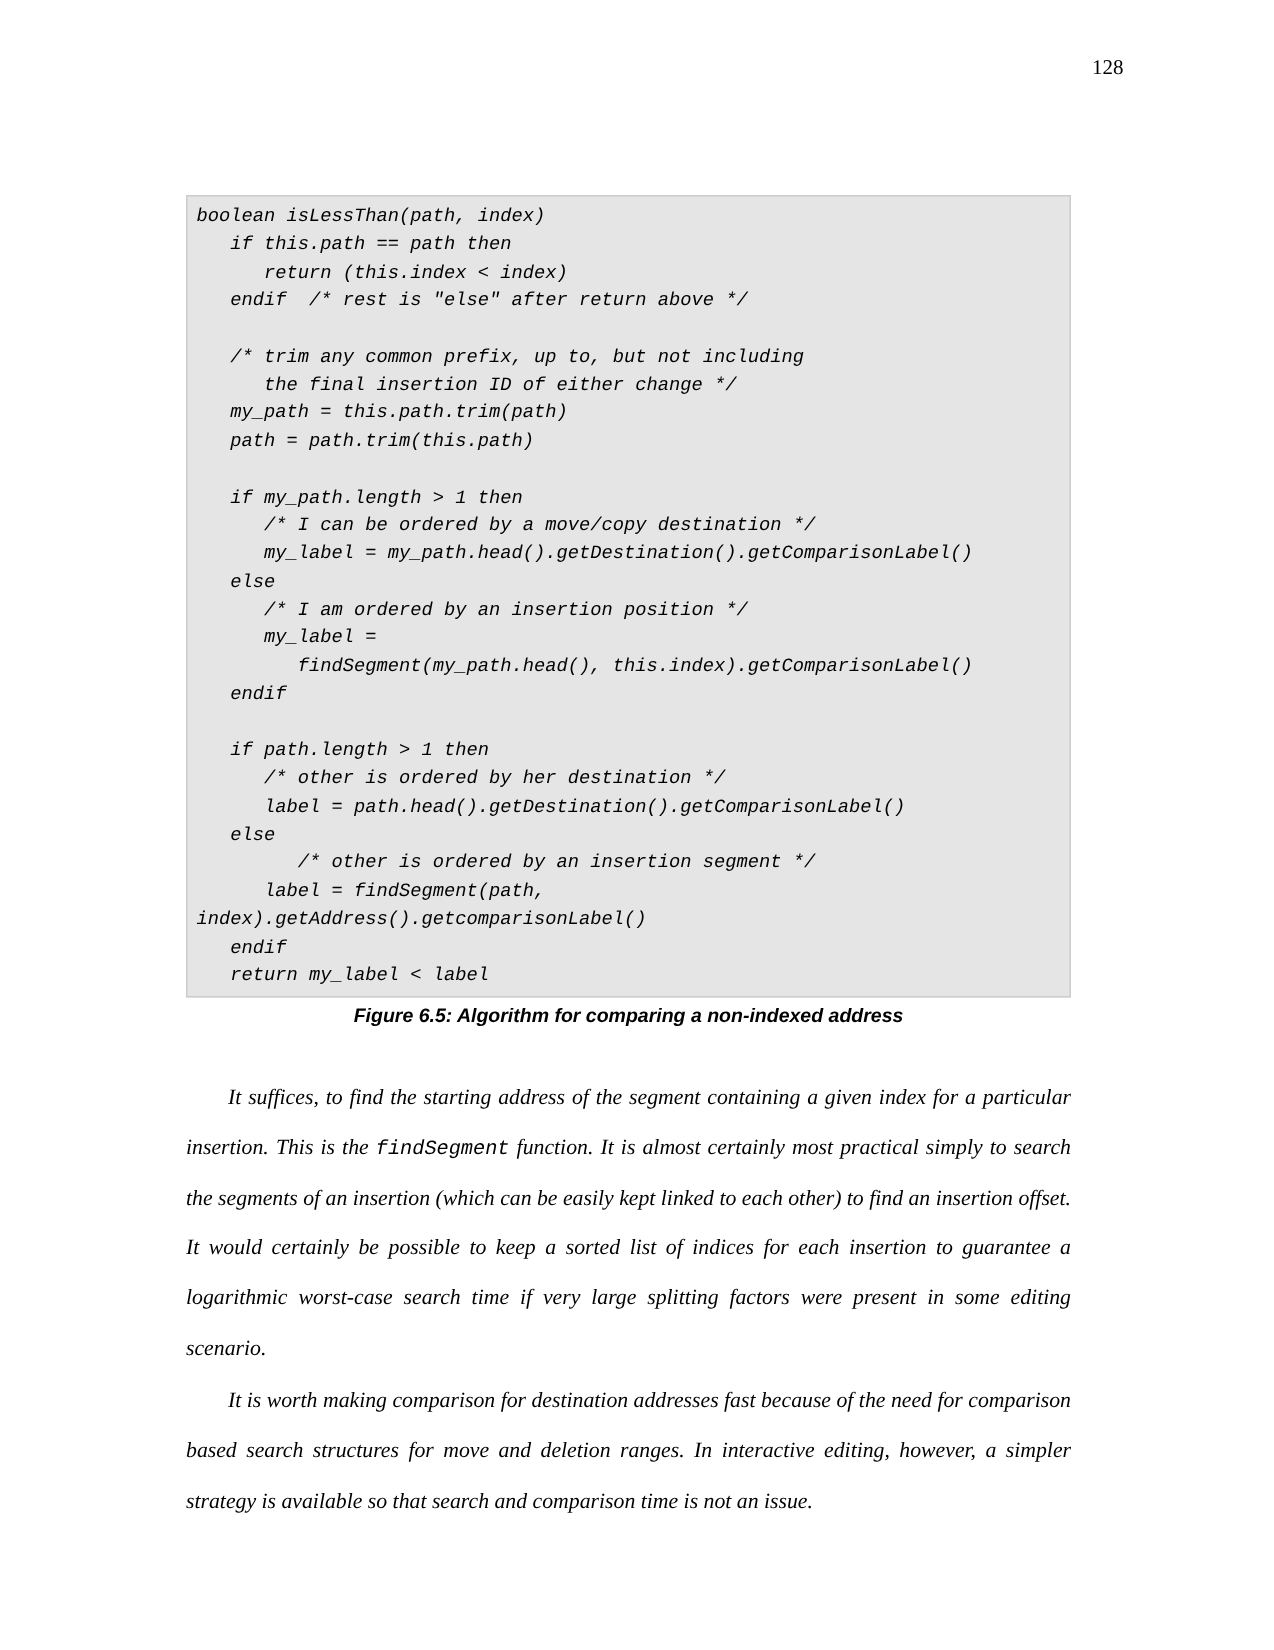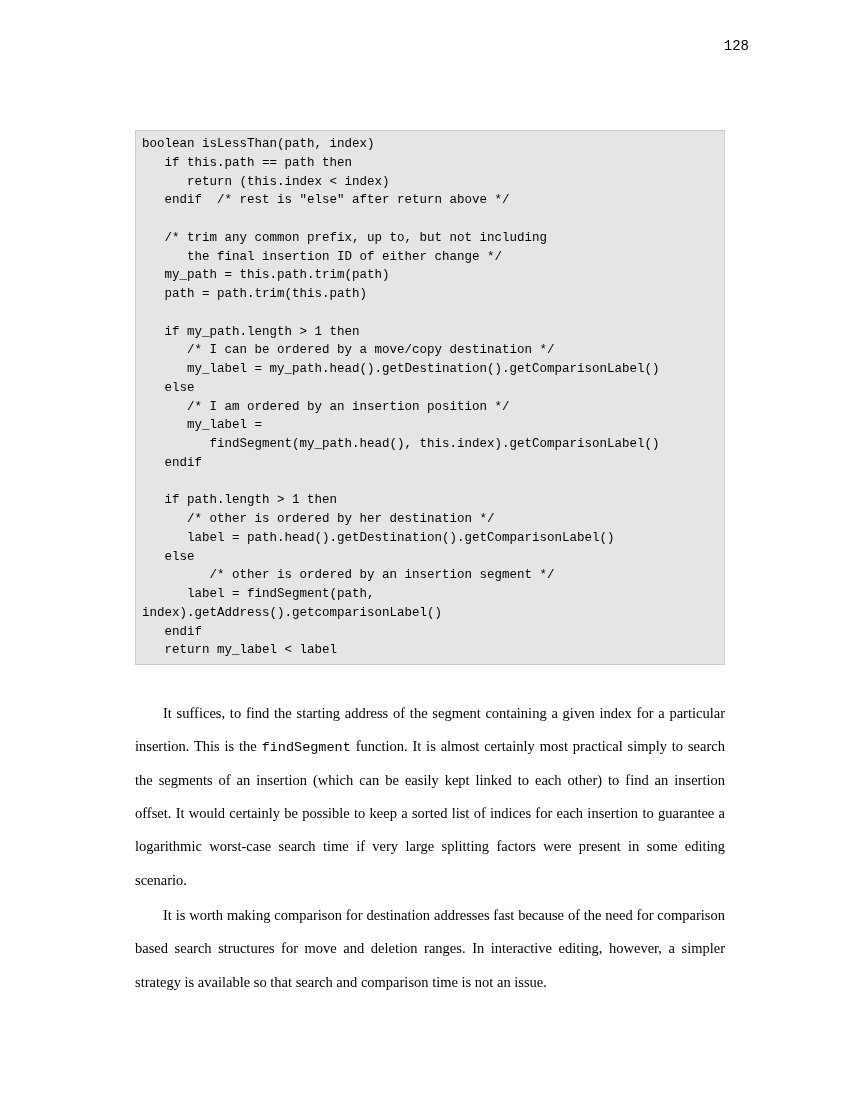--- a/index.html
+++ b/index.html
@@ -12,27 +12,28 @@
       height: 1100px;
       background: #ffffff;
       font-family: Georgia, 'Times New Roman', serif;
       position: relative;
     }
     .page-number {
       position: absolute;
       top: 38px;
       right: 100px;
       font-size: 14px;
-      font-family: Liberation Mono, monospace;
+      font-family: Liberation Serif, serif;
     }
     .content {
       position: absolute;
       top: 130px;
-      left: 135px;
+      left: 124px;
       width: 590px;
+      font-style: italic;
     }
     .code-block {
       background: #e5e5e5;
       border: 1px solid #cccccc;
       padding: 4px 6px;
       font-family: 'Courier New', Courier, monospace;
       font-size: 12.5px;
       line-height: 1.5;
       white-space: pre;
       overflow: hidden;
@@ -88,17 +89,18 @@
 
    if path.length &gt; 1 then
       /* other is ordered by her destination */
       label = path.head().getDestination().getComparisonLabel()
    else
          /* other is ordered by an insertion segment */
       label = findSegment(path,
 index).getAddress().getcomparisonLabel()
    endif
    return my_label &lt; label</div>
+  <div class="figure-caption">Figure 6.5: Algorithm for comparing a non-indexed address</div>
   <div class="body-text">
     <p><span>It suffices, to find the starting address of the segment containing a given index for a particular insertion. This is the </span><span class="inline-code">findSegment</span><span> function. It is almost certainly most practical simply to search the segments of an insertion (which can be easily kept linked to each other) to find an insertion offset. It would certainly be possible to keep a sorted list of indices for each insertion to guarantee a logarithmic worst-case search time if very large splitting factors were present in some editing scenario.</span></p>
     <p>It is worth making comparison for destination addresses fast because of the need for comparison based search structures for move and deletion ranges. In interactive editing, however, a simpler strategy is available so that search and comparison time is not an issue.</p>
   </div>
 </div>
 
 </body></html>

